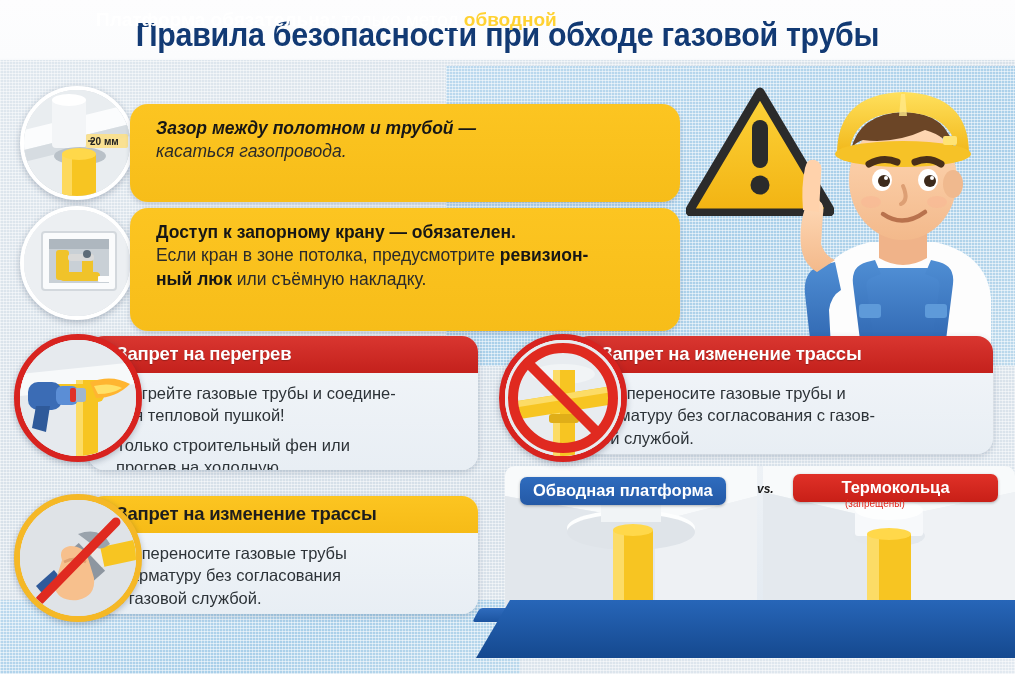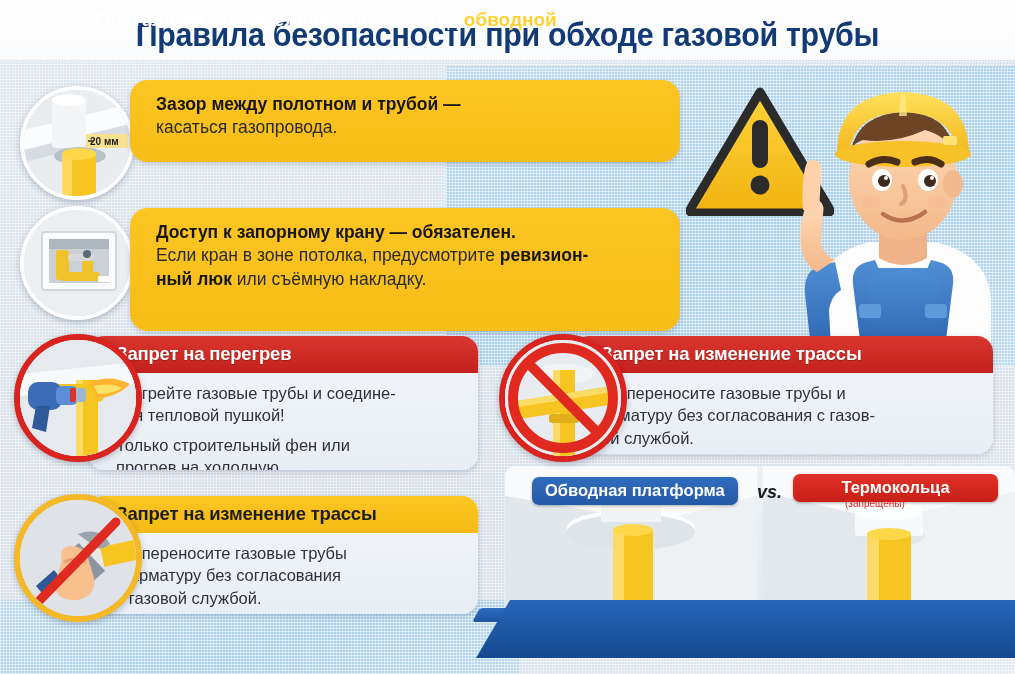--- a/index.html
+++ b/index.html
@@ -86,21 +86,21 @@
   }
   .compare-photo{position:absolute;top:0;height:150px;overflow:hidden;}
   .pill{
     position:absolute;border-radius:7px;padding:4px 13px 5px;
     font-size:16.5px;font-weight:700;color:#fff;white-space:nowrap;
     box-shadow:0 1px 3px rgba(0,0,0,.3);
   }
   .pill.blue{background:linear-gradient(180deg,#2f6cbe,#2459a6);}
   .pill.red{background:linear-gradient(180deg,#e03128,#c81f17);}
   .vs{
-    position:absolute;font-size:18px;font-weight:700;color:#1a1a1a;
+    position:absolute;font-size:12px;font-weight:700;color:#1a1a1a;
     font-style:italic;
   }
   .forbidden-note{
     position:absolute;font-size:10px;color:#e02a20;font-weight:400;
     white-space:nowrap;
   }
   
   .banner{
     position:absolute;left:476px;top:600px;width:539px;height:58px;
     background:linear-gradient(180deg,#2766b8,#15498f);
@@ -220,21 +220,21 @@
         <ellipse cx="56" cy="66" rx="26" ry="9" fill="#b9c1c8"></ellipse>
         <rect x="38" y="64" width="34" height="42" fill="#f7c522"></rect>
         <rect x="38" y="64" width="10" height="42" fill="#fdd95d"></rect>
         <ellipse cx="55" cy="64" rx="17" ry="6" fill="#ffd84a"></ellipse>
         <rect x="62" y="44" width="42" height="14" rx="2" fill="#fbe08a" opacity=".92"></rect>
         <text x="66" y="55" font-family="'Liberation Sans',sans-serif" font-size="10" font-weight="700" fill="#222">20 мм</text>
         <path d="M64 51 L70 51" stroke="#222" stroke-width="1.6"></path>
       </svg>
     </div>
   </div>
-  <div class="bubble-yellow" style="left:130px;top:80px;width:550px;height:82px;">
+  <div class="bubble-yellow" style="left:130px;top:104px;width:550px;height:98px;font-style:italic;">
     <div><b>Зазор между полотном и трубой —</b></div>
     <div><span>касаться газопровода.</span></div>
   </div>
 
   <div class="thumb ring-white" style="left:20px;top:206px;width:106px;height:106px;">
     <div class="thumb-inner" style="background:linear-gradient(150deg,#f5f6f8,#dfe3e7);">
       <svg viewBox="0 0 106 106" width="106" height="106">
         <rect width="106" height="106" fill="#eceff2"></rect>
         <rect x="18" y="22" width="74" height="58" rx="3" fill="#fafbfc" stroke="#d3d8dd" stroke-width="2"></rect>
         <rect x="25" y="29" width="60" height="44" fill="#c9d0d6"></rect>
@@ -354,21 +354,21 @@
         <path d="M120 54 L252 26 L252 150 L120 150Z" fill="#eff2f5"></path>
         <ellipse cx="126" cy="70" rx="36" ry="11" fill="#e3e8ed"></ellipse>
         <rect x="92" y="44" width="68" height="26" rx="3" fill="#f7f9fb"></rect>
         <ellipse cx="126" cy="44" rx="34" ry="10" fill="#fdfefe"></ellipse>
         <rect x="104" y="68" width="44" height="82" fill="#f7c522"></rect>
         <rect x="104" y="68" width="12" height="82" fill="#fcdc66"></rect>
         <ellipse cx="126" cy="68" rx="22" ry="6" fill="#ffd84a"></ellipse>
       </svg>
     </div>
   </div>
-  <div class="pill blue" style="left:520px;top:477px;margin-left:12px;">Обводная платформа</div>
+  <div class="pill blue" style="left:520px;top:477px;">Обводная платформа</div>
   <div class="vs" style="left:757px;top:482px;">vs.</div>
   <div class="pill red" style="left:793px;top:474px;width:205px;text-align:center;box-sizing:border-box;">Термокольца</div>
   <div class="forbidden-note" style="left:845px;top:498px;">(запрещены)</div>
 
   <div class="banner-tail"></div>
   <div class="banner"></div>
   <div class="banner-text">
     <div style="text-align:left;">
       <b>Платформа обязательна:</b><span> только метод </span><span class="hl">обводной</span>
     </div>

